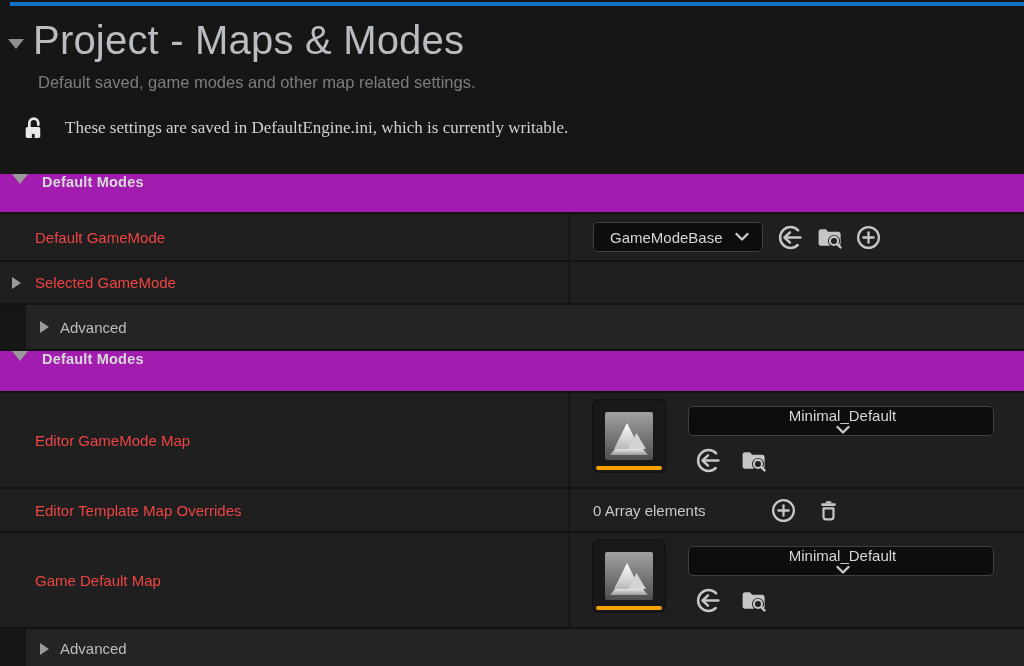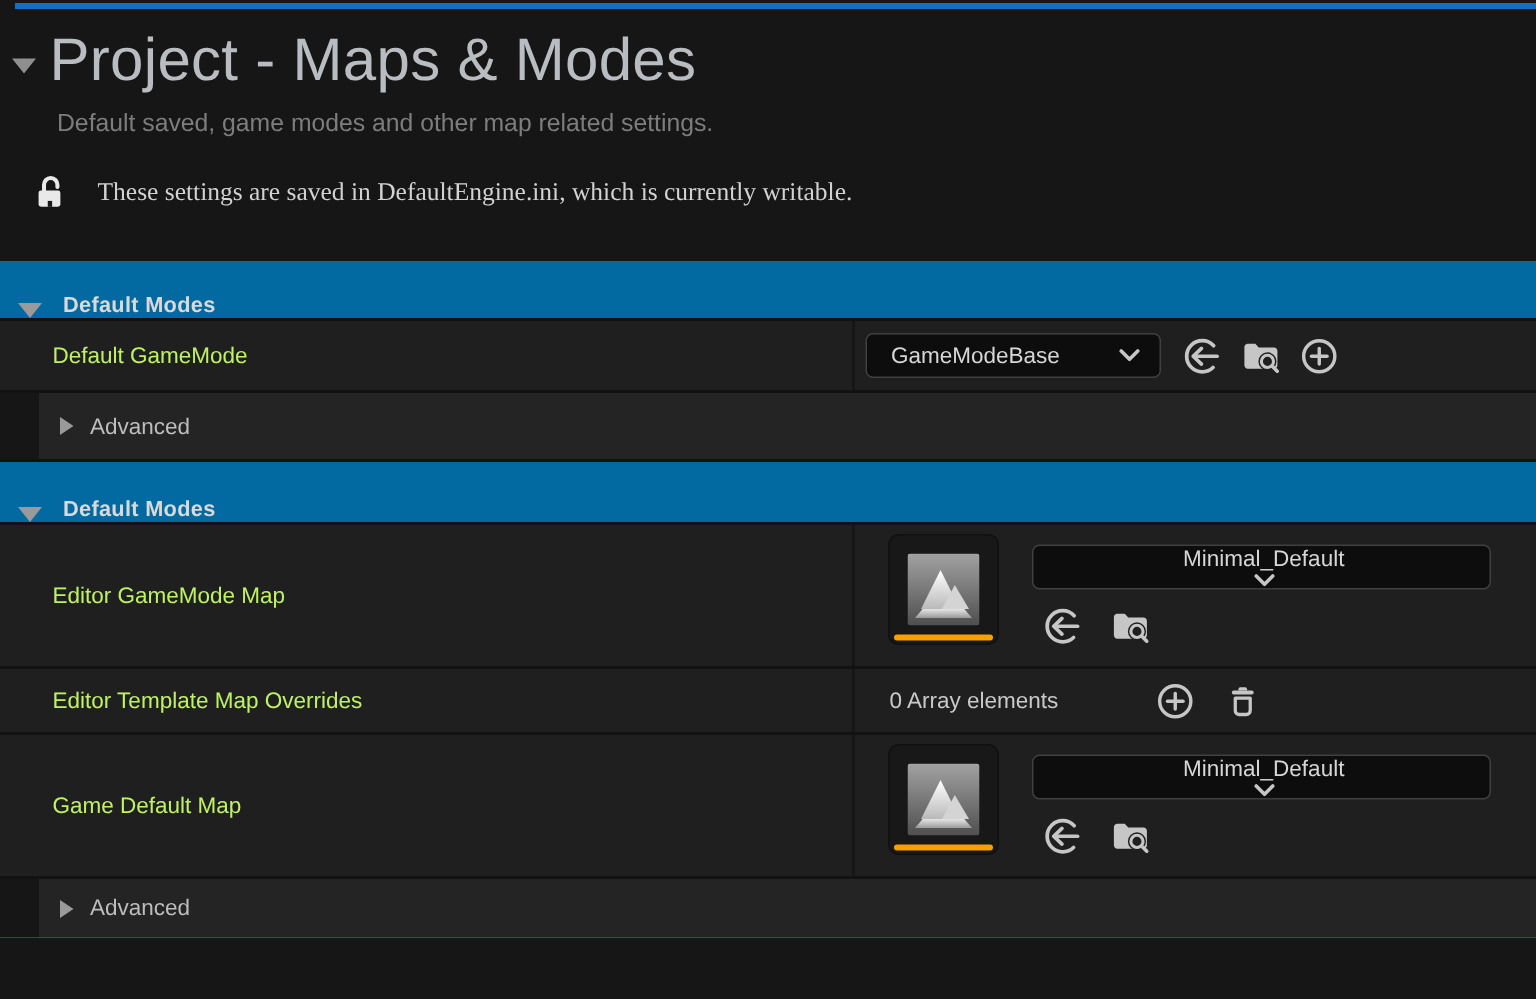--- a/index.html
+++ b/index.html
@@ -16,47 +16,47 @@
   .title-row{display:flex;align-items:center;margin:8px 0 0 8px;}
   .caret-down-lg{width:0;height:0;border-left:8px solid transparent;border-right:8px solid transparent;border-top:10px solid #8f8f8f;margin:6px 9px 0 0;}
   .page-title{font-size:40px;color:#b9bdc1;letter-spacing:.2px;}
   .page-subtitle{margin:10px 0 0 38px;font-size:16.5px;color:#7d7d7d;}
   .lock-row{display:flex;align-items:center;margin:22px 0 0 20px;font-family:Liberation Serif, serif;}
   .lock-row .msg{font-size:17px;color:#d2d2d2;margin-left:18px;}
 
   
   .settings{position:absolute;left:0;top:174px;width:1024px;}
   .row{display:flex;border-bottom:2px solid #121212;background:#1f1f1f;box-sizing:border-box;position:relative;}
-  .section-header{height:40px;background:#0369a1;align-items:flex-end;}
+  .section-header{height:40px;background:#a21caf;align-items:flex-start;}
   .section-header .caret-down{width:0;height:0;border-left:8px solid transparent;border-right:8px solid transparent;border-top:10px solid #9a9a9a;margin-left:12px;}
   .section-header .sec-title{font-size:14.5px;font-weight:bold;color:#d9d9d9;margin-left:14px;letter-spacing:.2px;}
 
   .label-col{width:570px;border-right:2px solid #161616;display:flex;align-items:center;position:relative;box-sizing:border-box;}
-  .label-col .row-label{margin-left:35px;font-size:15px;color:#bef264;}
+  .label-col .row-label{margin-left:35px;font-size:15px;color:#ef4444;}
   .caret-right{width:0;height:0;border-top:6px solid transparent;border-bottom:6px solid transparent;border-left:9px solid #9a9a9a;position:absolute;left:12px;}
   .value-col{flex:1;display:flex;align-items:center;}
 
   .row-gamemode{height:48px;}
   .row-plain{height:43px;}
 
   .row-advanced{height:44px;background:#86efac;border-bottom:2px solid #121212;display:flex;}
   .row-advanced .adv-gutter{width:26px;background:#161616;}
   .row-advanced .adv-inner{flex:1;background:#242424;display:flex;align-items:center;position:relative;}
   .row-advanced .adv-inner .caret-right{left:14px;}
   .row-advanced .adv-inner .row-label{margin-left:34px;font-size:15px;color:#bdbdbd;}
   .row-advanced-last{height:39px;border-bottom:none;}
 
   .row-map{height:96px;}
   .row-array{height:44px;}
 
   
   .dropdown{height:30px;background:#0d0d0d;border:1px solid #404040;border-radius:5px;
     display:flex;align-items:center;justify-content:space-between;box-sizing:border-box;
     color:#d6d6d6;font-size:15px;padding:0 13px 0 16px;cursor:pointer;}
-  .dd-gamemode{width:197px;margin-left:7px;}
+  .dd-gamemode{width:170px;margin-left:23px;}
   .dd-map{width:306px;flex-direction:column;}
   .icon-btn{display:flex;align-items:center;justify-content:center;cursor:pointer;}
   .gm-icons{display:flex;gap:12px;margin-left:14px;align-items:center;}
   .map-value{display:flex;padding-left:23px;align-items:flex-start;padding-top:7px;gap:23px;}
   .map-stack{display:flex;flex-direction:column;gap:11px;padding-top:6px;}
   .map-icons{display:flex;gap:18px;margin-left:7px;align-items:center;}
   .array-text{font-size:15px;color:#c9c9c9;margin-left:23px;width:177px;}
   .array-icons{display:flex;gap:18px;align-items:center;}
 
   .thumb{width:72px;height:72px;background:#181818;border-radius:6px;position:relative;
@@ -145,20 +145,27 @@
           <svg width="27" height="27" viewBox="0 0 26 26">
             <circle cx="13" cy="13" r="10" fill="none" stroke="#c6c6c6" stroke-width="2.2"></circle>
             <line x1="13" y1="8" x2="13" y2="18" stroke="#c6c6c6" stroke-width="2.2" stroke-linecap="round"></line>
             <line x1="8" y1="13" x2="18" y2="13" stroke="#c6c6c6" stroke-width="2.2" stroke-linecap="round"></line>
           </svg>
         </span>
       </div>
     </div>
   </div>
 
+  <div class="row row-plain">
+    <div class="label-col">
+      <span class="caret-right"></span>
+      <span class="row-label">Selected GameMode</span>
+    </div>
+    <div class="value-col"></div>
+  </div>
 
   <div class="row-advanced">
     <div class="adv-gutter"></div>
     <div class="adv-inner">
       <span class="caret-right"></span>
       <span class="row-label">Advanced</span>
     </div>
   </div>
 
   <div class="row section-header" style="height:42px">

